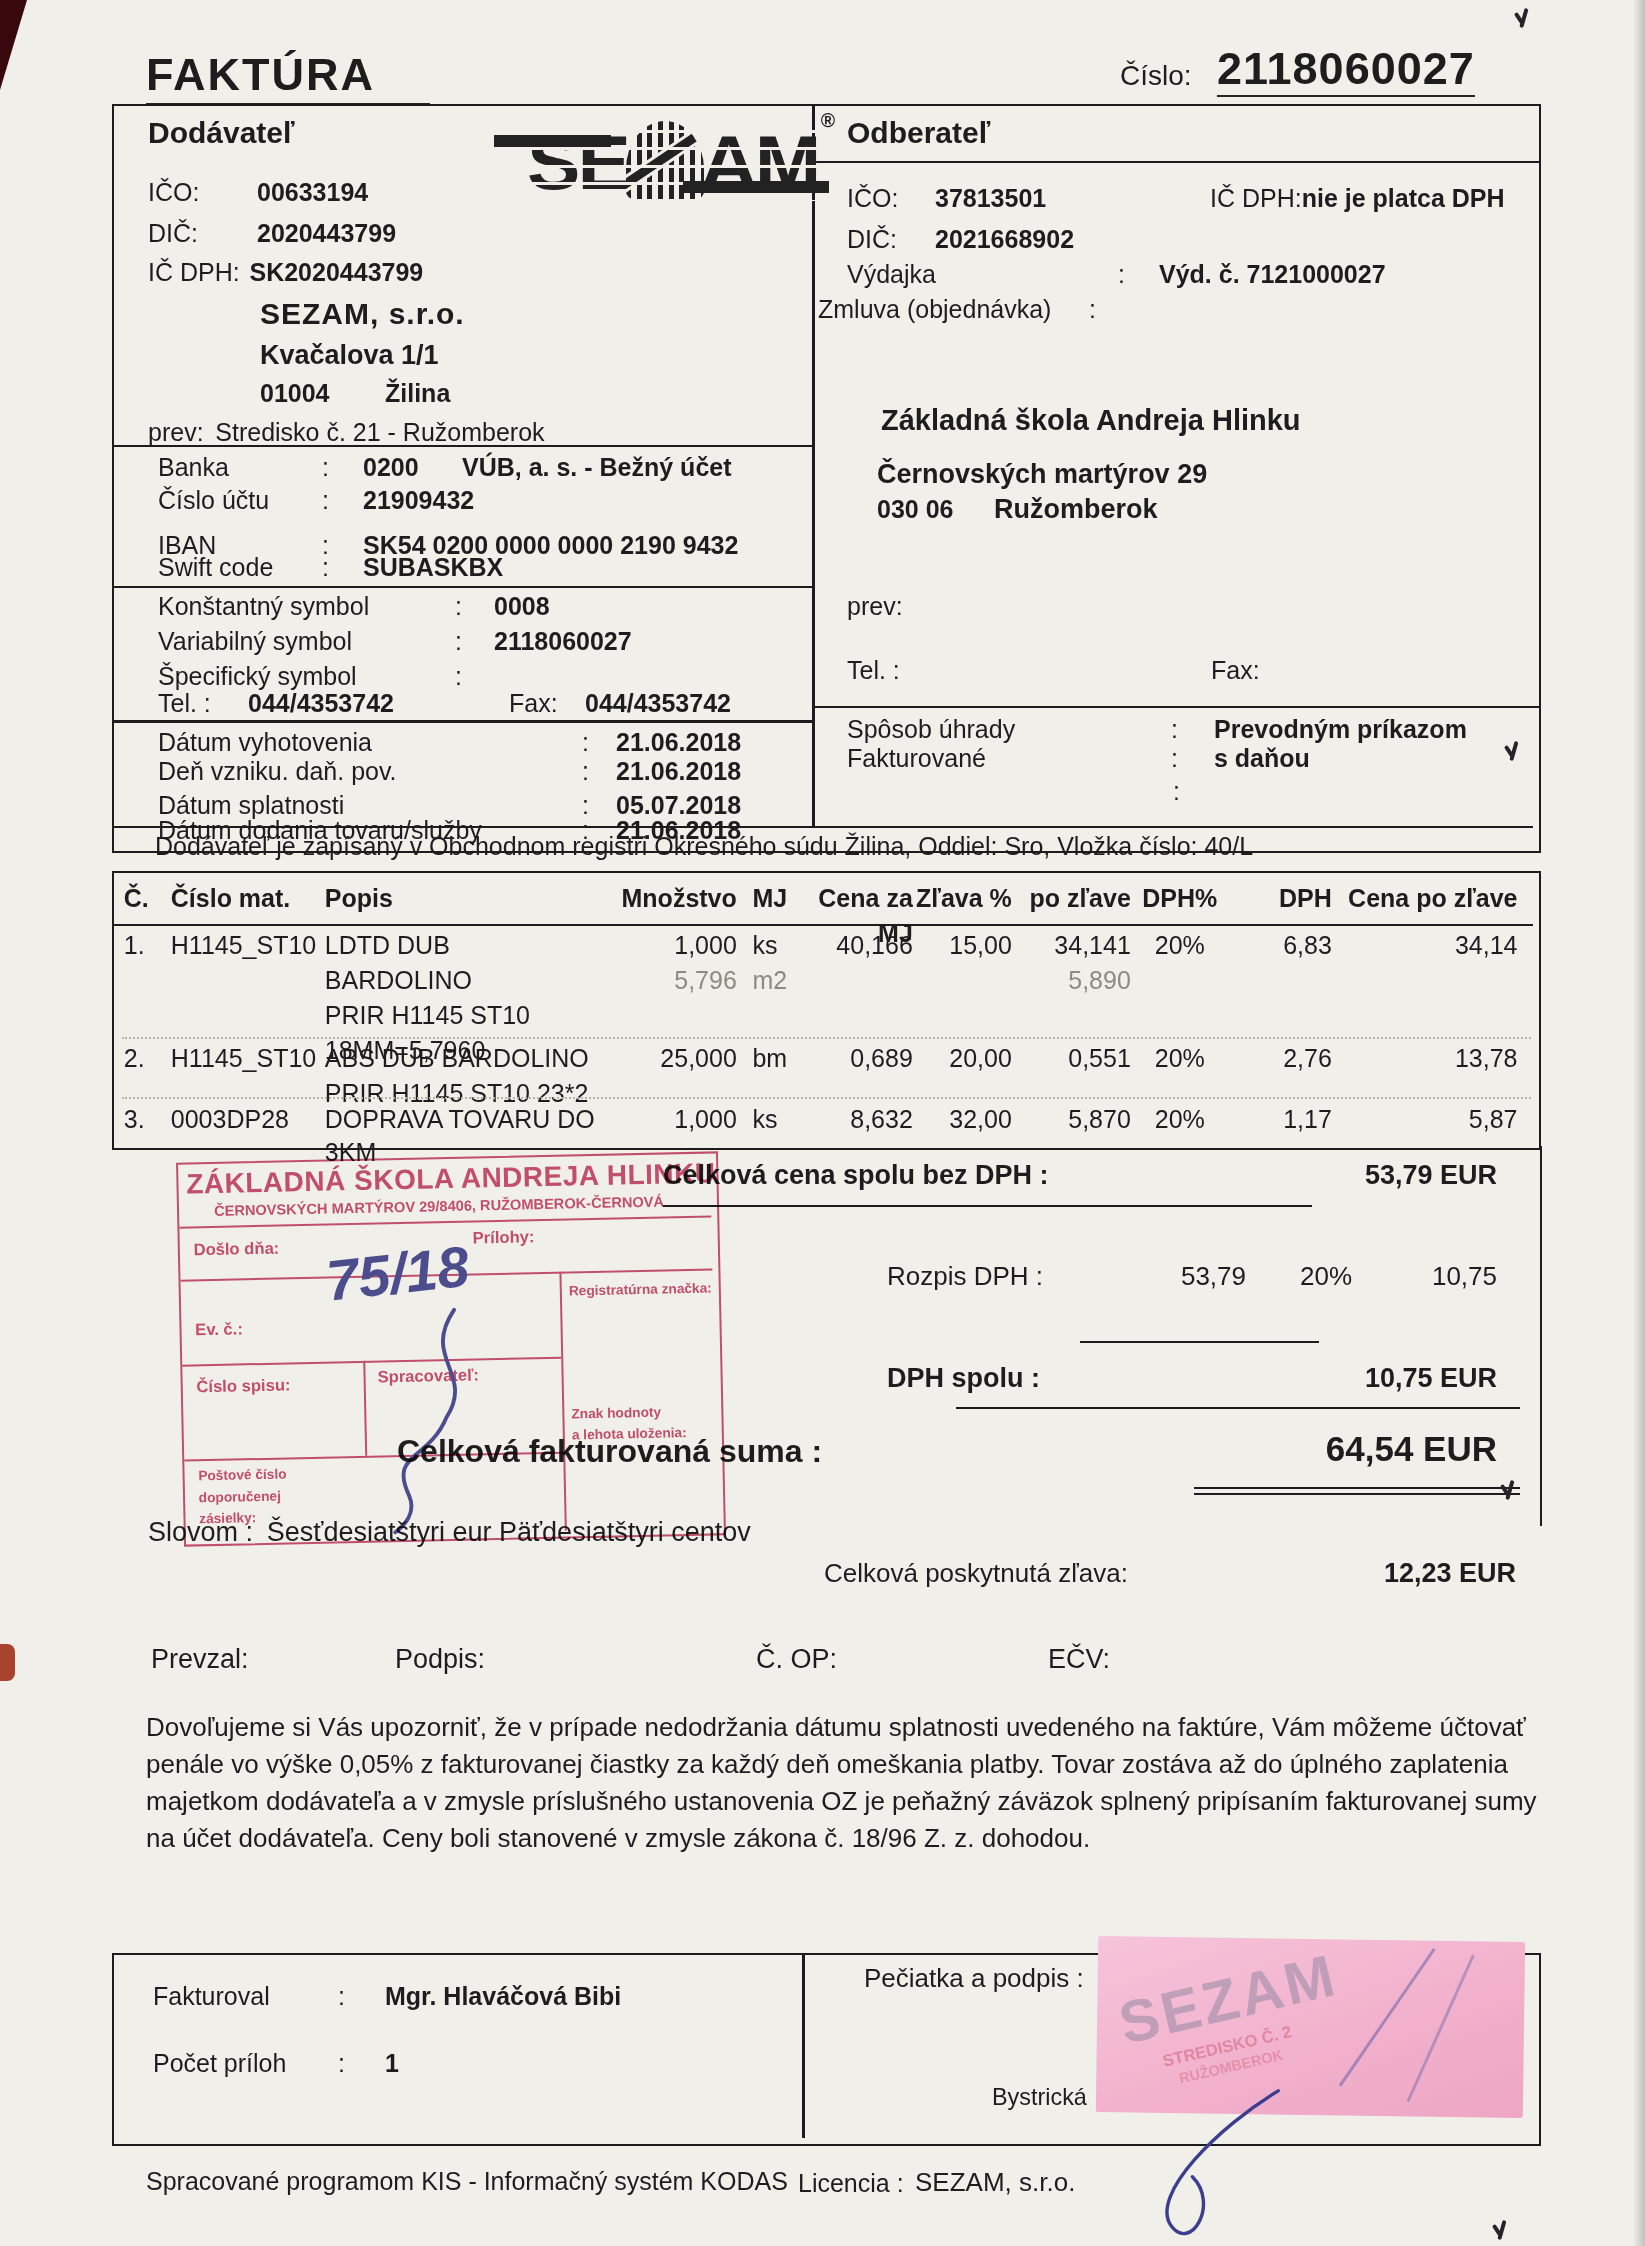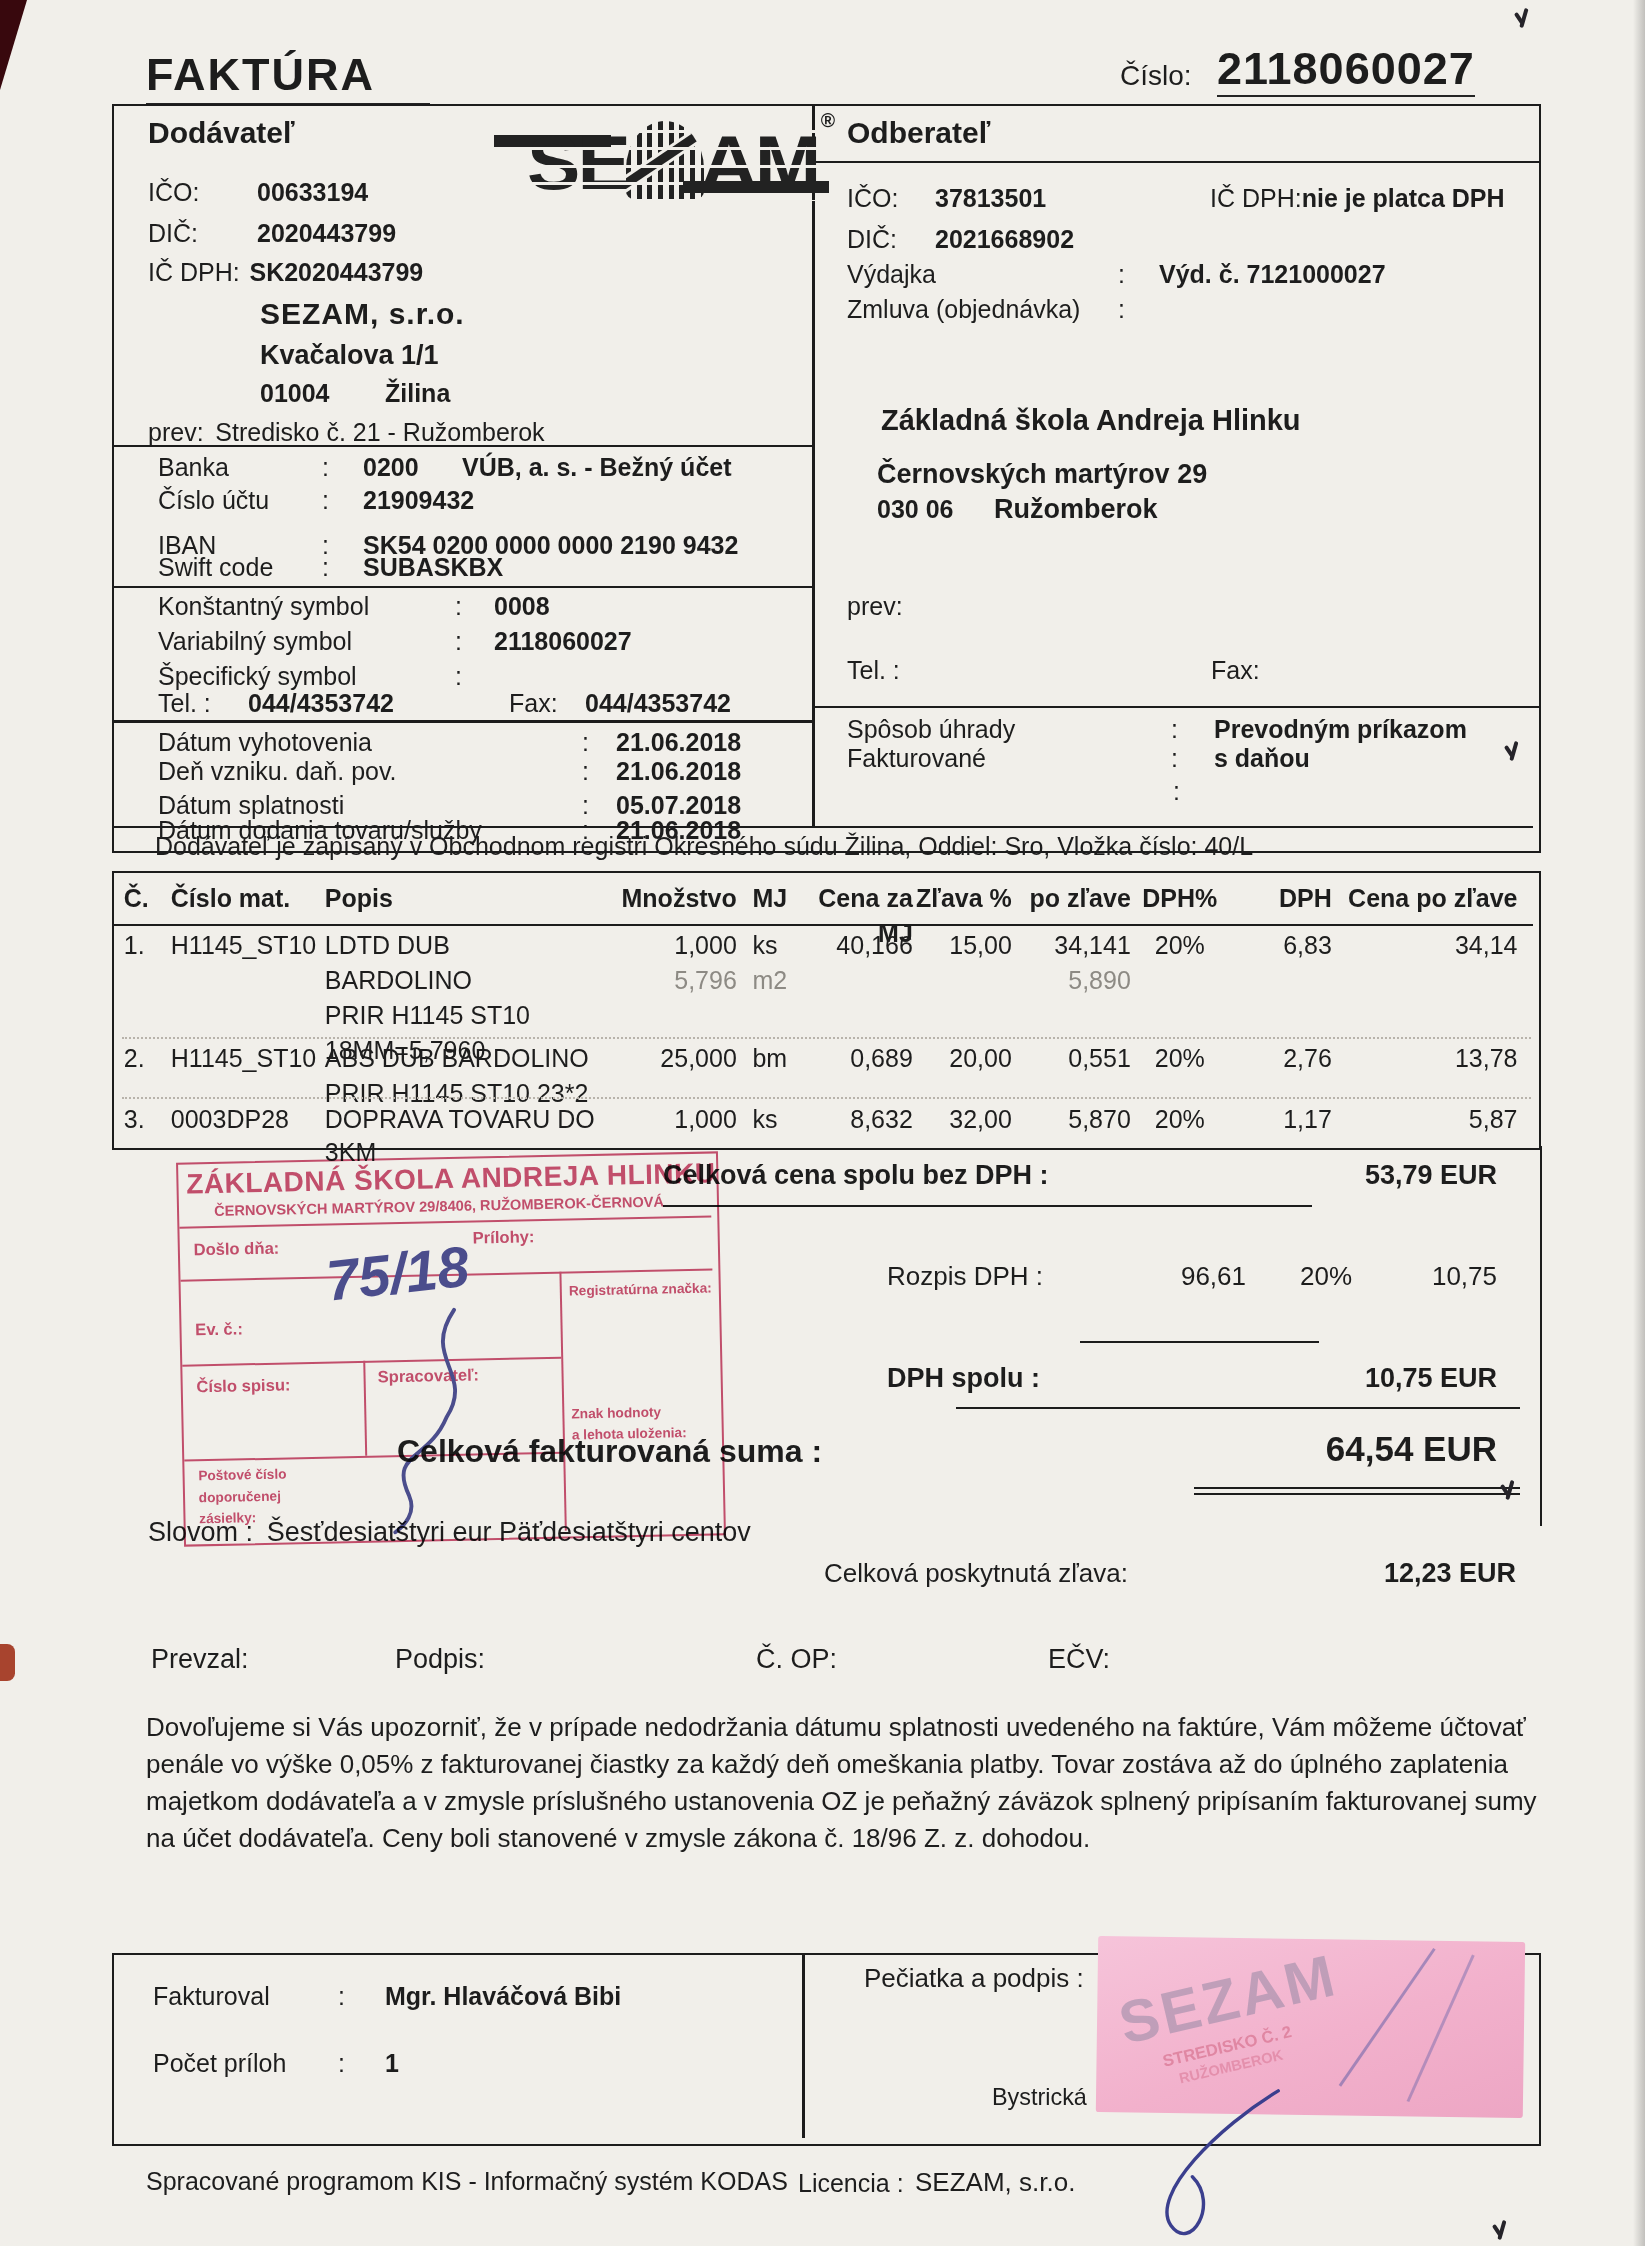--- a/index.html
+++ b/index.html
@@ -163,21 +163,21 @@
     </div>
     <div class="abs" style="left:1096px;top:78px;">
       <span>IČ DPH:</span><span class="b">nie je platca DPH</span>
     </div>
     <div class="abs" style="left:733px;top:119px;">
       <span class="lab" style="width:88px;">DIČ:</span><span class="b">2021668902</span>
     </div>
     <div class="abs" style="left:733px;top:154px;">
       <span class="lab" style="width:271px;">Výdajka</span><span class="sep" style="width:41px;">:</span><span class="b">Výd. č. 7121000027</span>
     </div>
-    <div class="abs" style="left:733px;top:189px;">
+    <div class="abs" style="left:704px;top:189px;">
       <span class="lab" style="width:271px;">Zmluva (objednávka)</span><span class="sep">:</span>
     </div>
 
     <div class="abs b" style="left:767px;top:298px;font-size:29px;">Základná škola Andreja Hlinku</div>
     <div class="abs b" style="left:763px;top:353px;font-size:27px;">Černovských martýrov 29</div>
     <div class="abs" style="left:763px;top:388px;">
       <span class="b lab" style="width:117px;">030 06</span><span class="b" style="font-size:27px;">Ružomberok</span>
     </div>
 
     <div class="abs" style="left:733px;top:486px;">prev:</div>
@@ -287,21 +287,21 @@
       <span class="total">5,87</span>
     </div>
   </div>
 
   <div class="abs" style="left:112px;top:1146px;width:1428px;height:380px;border-right:2.9px solid #1c1c1c;">
     <div class="abs b" style="left:551px;top:13.7px;font-size:27px;">Celková cena spolu bez DPH :</div>
     <div class="abs b" style="left:1170px;top:13.7px;width:215px;text-align:right;font-size:27px;">53,79 EUR</div>
     <div class="hline" style="left:551px;top:59px;width:649px;"></div>
 
     <div class="abs" style="left:775px;top:115px;font-size:26px;">Rozpis DPH :</div>
-    <div class="abs" style="left:975px;top:115px;width:159px;text-align:right;font-size:26px;">96,61</div>
+    <div class="abs" style="left:975px;top:115px;width:159px;text-align:right;font-size:26px;">53,79</div>
     <div class="abs" style="left:1188px;top:115px;font-size:26px;">20%</div>
     <div class="abs" style="left:1224px;top:115px;width:161px;text-align:right;font-size:26px;">10,75</div>
 
     <div class="hline" style="left:968px;top:195px;width:239px;"></div>
     <div class="abs b" style="left:775px;top:217px;font-size:27px;">DPH spolu :</div>
     <div class="abs b" style="left:1170px;top:217px;width:215px;text-align:right;font-size:27px;">10,75 EUR</div>
     <div class="hline" style="left:844px;top:261px;width:564px;"></div>
 
     <div class="abs b" style="left:285px;top:287px;font-size:32px;">Celková fakturovaná suma :</div>
     <div class="abs b" style="left:1104px;top:283px;width:281px;text-align:right;font-size:35px;">64,54 EUR</div>

